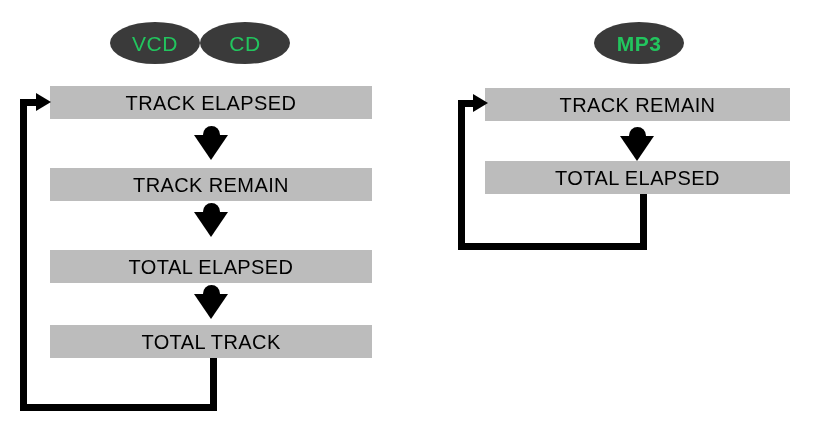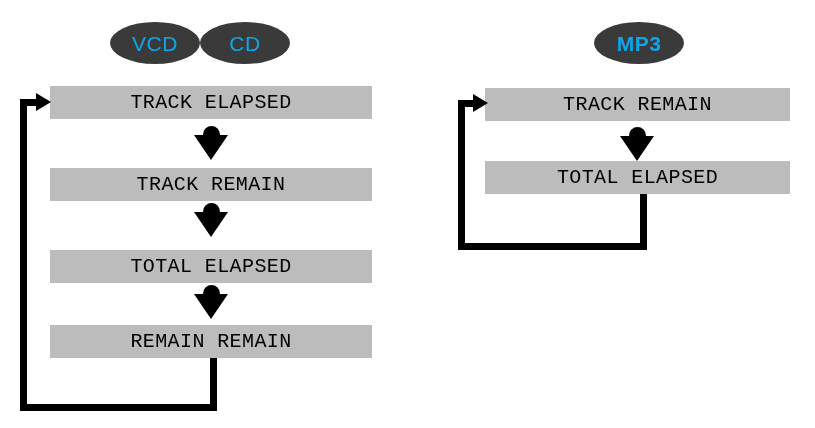--- a/index.html
+++ b/index.html
@@ -20,21 +20,21 @@
     left: 0; top: 0;
     width: 815px;
     height: 428px;
   }
 
   
   .badge {
     position: absolute;
     background: #3a3a3a;
     border-radius: 50%;
-    color: #0ea5e9;
+    color: #22c55e;
     display: flex;
     align-items: center;
     justify-content: center;
     font-size: 21px;
     letter-spacing: 0.5px;
     line-height: 1;
     user-select: none;
   }
   .badge-vcd { left: 110px; top: 22px; width: 90px; height: 42px; }
   .badge-cd  { left: 200px; top: 22px; width: 90px; height: 42px; }
@@ -45,21 +45,20 @@
     position: absolute;
     background: #bcbcbc;
     display: flex;
     align-items: center;
     justify-content: center;
     color: #000000;
     font-size: 20px;
     letter-spacing: 0.4px;
     line-height: 1;
     user-select: none;
-    font-family: Liberation Mono, monospace;
   }
 
   
   .col-left .flow-box  { left: 50px; width: 322px; height: 33px; }
   .col-left .b0 { top:  86px; }
   .col-left .b1 { top: 168px; }
   .col-left .b2 { top: 250px; }
   .col-left .b3 { top: 325px; }
 
   
@@ -155,21 +154,21 @@
       <div class="tri"></div>
     </div>
 
     <div class="flow-box b2">TOTAL ELAPSED</div>
 
     <div class="down-arrow a2">
       <div class="ball"></div>
       <div class="tri"></div>
     </div>
 
-    <div class="flow-box b3">REMAIN REMAIN</div>
+    <div class="flow-box b3">TOTAL TRACK</div>
 
     <div class="loop-seg lp-l-riser"></div>
     <div class="loop-seg lp-l-bottom"></div>
     <div class="loop-seg lp-l-up"></div>
     <div class="loop-seg lp-l-in"></div>
     <div class="lp-l-head"></div>
   </div>
 
   <div class="col-right">
 

